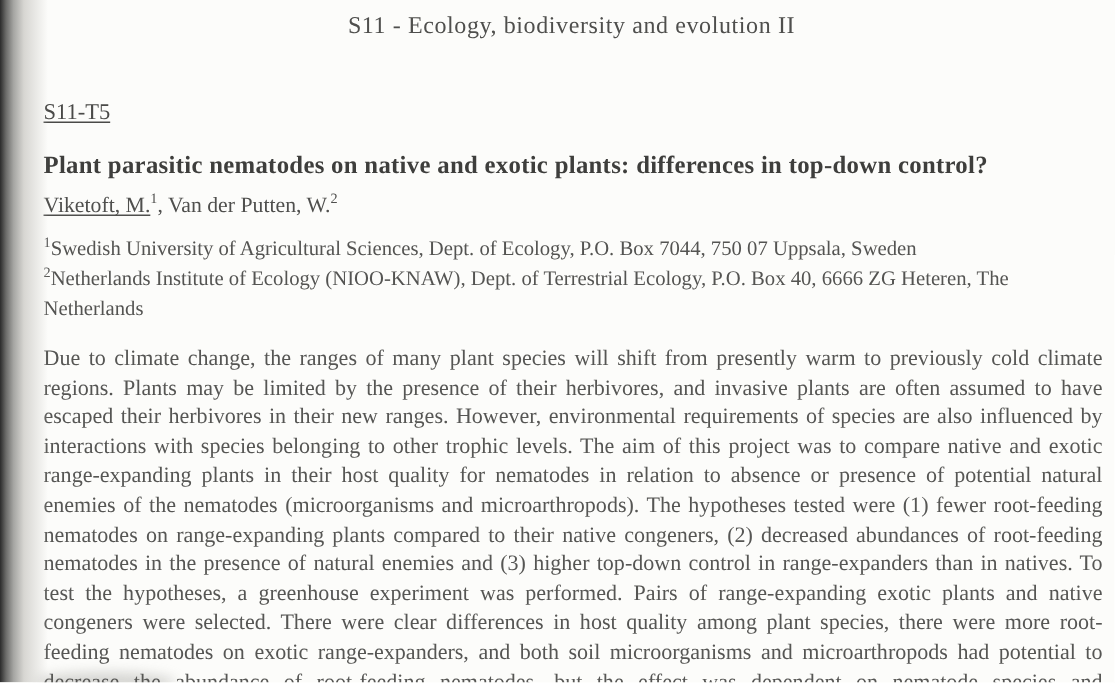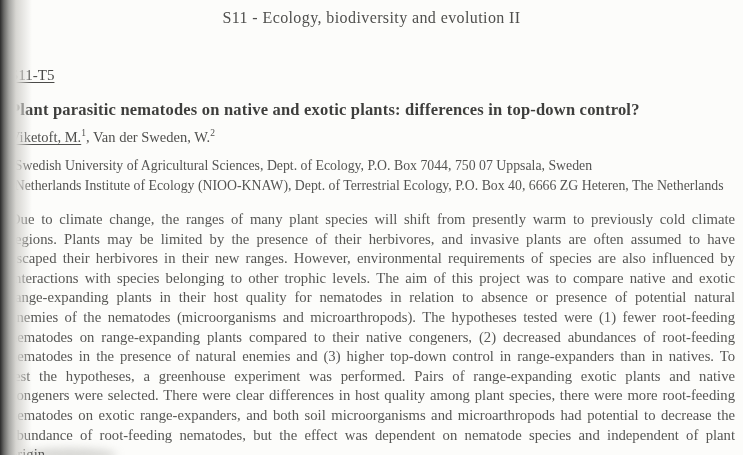--- a/index.html
+++ b/index.html
@@ -5,20 +5,21 @@
   html, body { margin: 0; padding: 0; background: #ffffff; }
   .paper {
     position: relative;
     width: 743px;
     height: 455px;
     background: #fcfcfa;
     font-family: "Liberation Serif", "DejaVu Serif", serif;
     color: #525250;
     overflow: hidden;
     box-sizing: border-box;
+    padding-left: 19px;
   }
   
   .edge-shadow {
     position: absolute;
     left: 0; top: 0; bottom: 0;
     width: 34px;
     background: linear-gradient(to right,
       #2b2b2b 0px,
       #6b6b69 4px,
       #a5a5a2 9px,
@@ -105,21 +106,21 @@
   <div class="smudge"></div>
 
   <div class="session-header">S11 - Ecology, biodiversity and evolution II</div>
 
   <div class="content">
 
     <span class="session-code">S11-T5</span>
 
     <h1 class="title">Plant parasitic nematodes on native and exotic plants: differences in top-down control?</h1>
 
-    <div class="authors"><span class="presenting">Viketoft, M.</span><sup>1</sup><span>, </span><span>Van der Sweden, W.</span><sup>2</sup></div>
+    <div class="authors"><span class="presenting">Viketoft, M.</span><sup>1</sup><span>, </span><span>Van der Putten, W.</span><sup>2</sup></div>
 
     <div class="affiliations">
       <div><sup>1</sup><span>Swedish University of Agricultural Sciences, Dept. of Ecology, P.O. Box 7044, 750 07 Uppsala, Sweden</span></div>
       <div><sup>2</sup><span>Netherlands Institute of Ecology (NIOO-KNAW), Dept. of Terrestrial Ecology, P.O. Box 40, 6666 ZG Heteren, The Netherlands</span></div>
     </div>
 
     <p class="abstract">Due to climate change, the ranges of many plant species will shift from presently warm to previously cold climate regions. Plants may be limited by the presence of their herbivores, and invasive plants are often assumed to have escaped their herbivores in their new ranges. However, environmental requirements of species are also influenced by interactions with species belonging to other trophic levels. The aim of this project was to compare native and exotic range-expanding plants in their host quality for nematodes in relation to absence or presence of potential natural enemies of the nematodes (microorganisms and microarthropods). The hypotheses tested were (1) fewer root-feeding nematodes on range-expanding plants compared to their native congeners, (2) decreased abundances of root-feeding nematodes in the presence of natural enemies and (3) higher top-down control in range-expanders than in natives. To test the hypotheses, a greenhouse experiment was performed. Pairs of range-expanding exotic plants and native congeners were selected. There were clear differences in host quality among plant species, there were more root-feeding nematodes on exotic range-expanders, and both soil microorganisms and microarthropods had potential to decrease the abundance of root-feeding nematodes, but the effect was dependent on nematode species and independent of plant origin.</p>
 
   </div>
 </div>

